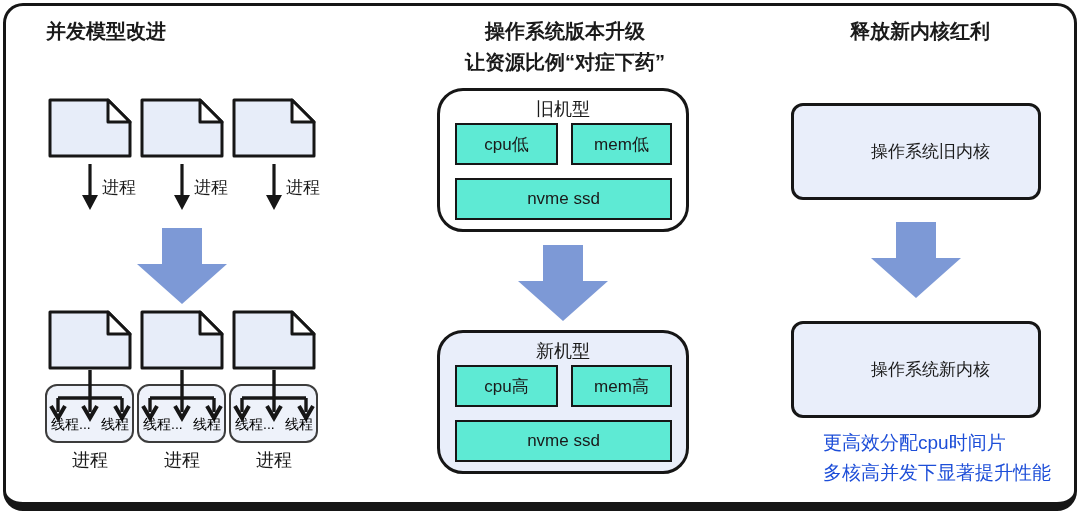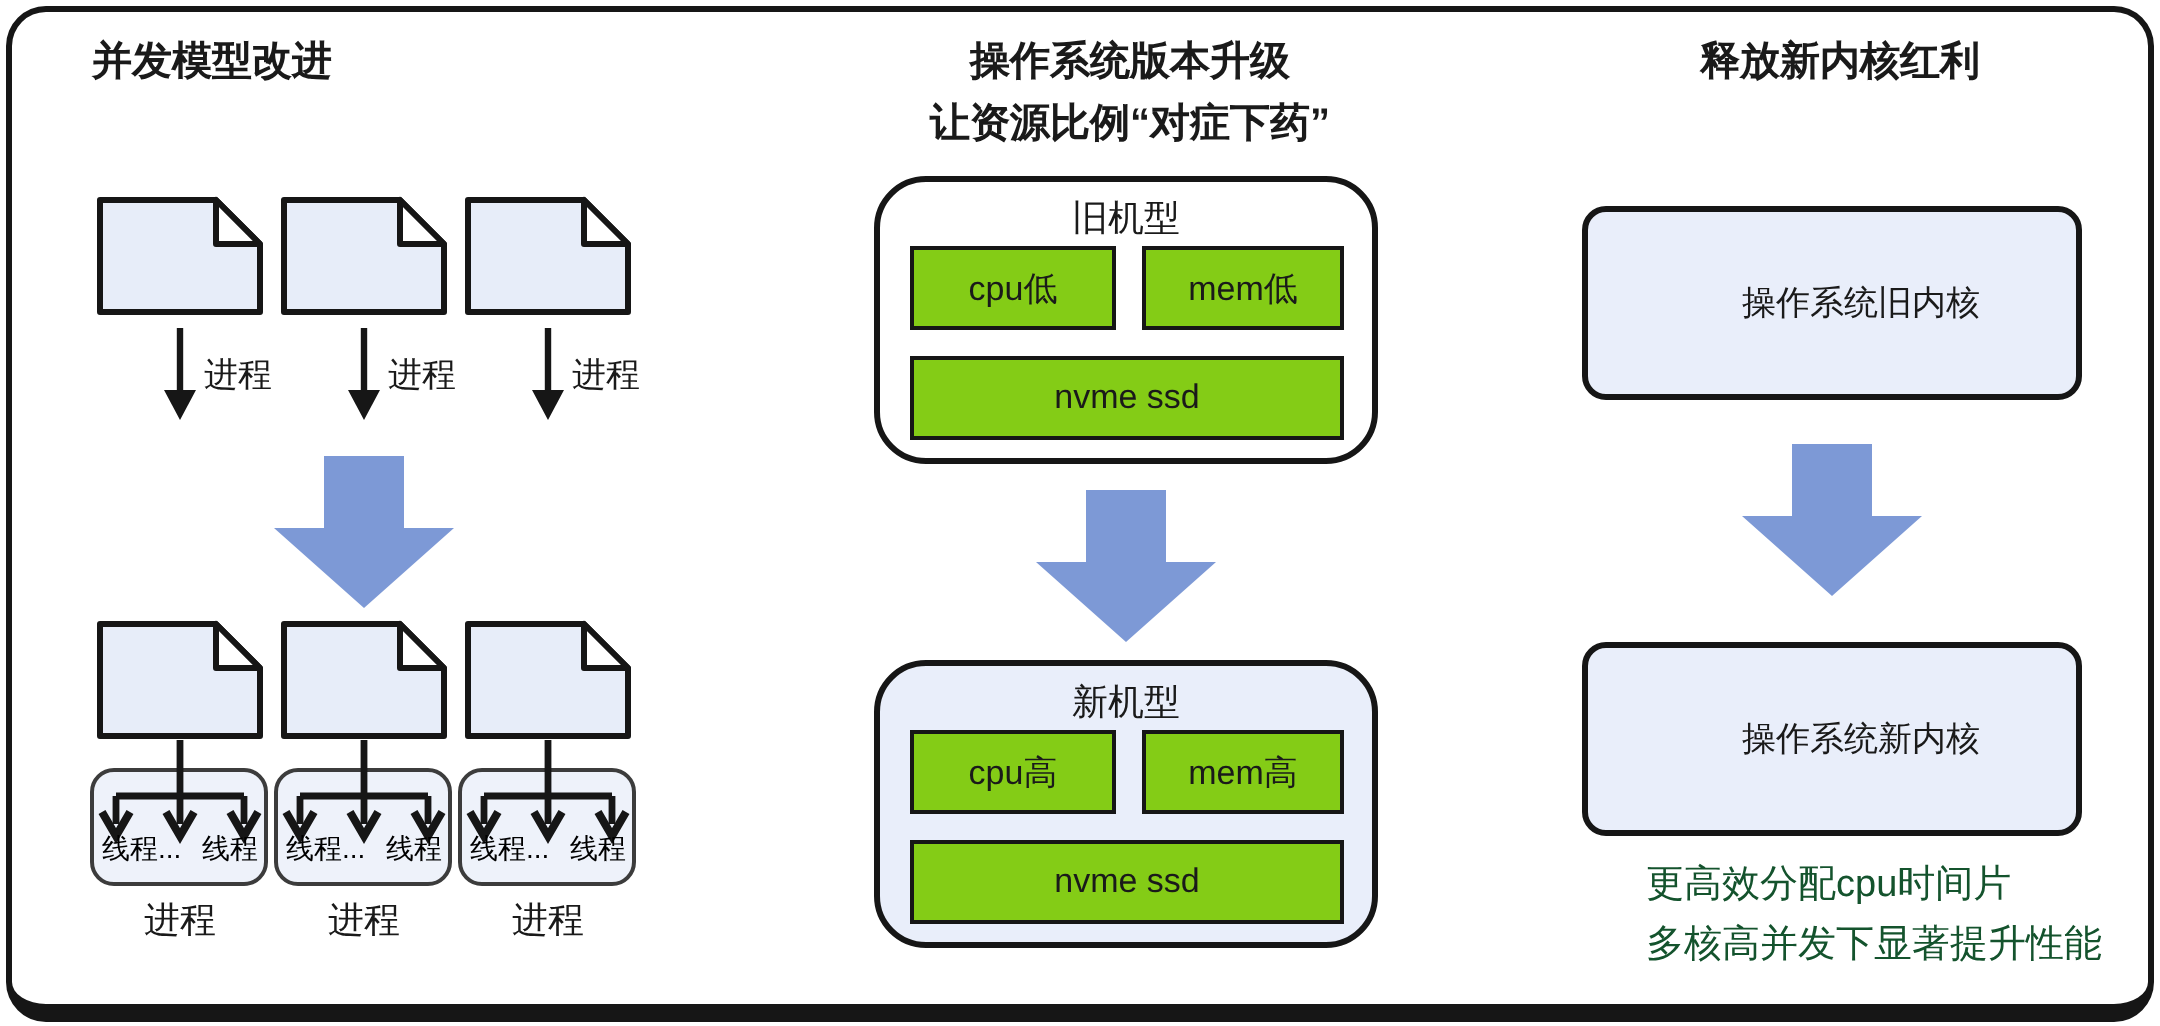--- a/index.html
+++ b/index.html
@@ -30,29 +30,29 @@
   }
   .unit-process-label{position:absolute;left:0;top:138px;width:92px;text-align:center;font-size:18px;}
   .big-arrow{position:absolute;}
   .machine-card{
     position:absolute;width:252px;height:144px;background:#ffffff;
     border:3px solid #161616;border-radius:26px;box-sizing:border-box;
   }
   .machine-card.blue{background:#e9eefa;}
   .machine-card .card-title{position:absolute;top:6px;left:0;width:100%;text-align:center;font-size:18px;}
   .spec-box{
-    position:absolute;background:#84cc16;border:2.5px solid #161616;box-sizing:border-box;
+    position:absolute;background:#5eead4;border:2.5px solid #161616;box-sizing:border-box;
     display:flex;align-items:center;justify-content:center;font-size:17px;text-align:right;
   }
   .kernel-box{
     position:absolute;width:250px;height:97px;background:#e9eefa;
     border:3px solid #161616;border-radius:12px;box-sizing:border-box;
     display:flex;align-items:center;justify-content:center;font-size:17px;padding-left:29px;
   }
-  .caption{position:absolute;font-size:19px;line-height:30px;color:#14532d;white-space:nowrap;}
+  .caption{position:absolute;font-size:19px;line-height:30px;color:#1d4ed8;white-space:nowrap;}
 </style>
 </head>
 <body>
 
 <div class="canvas">
   <div class="frame"></div>
 
   <div class="col-title" style="left:46px;top:16px;">
     <div>并发模型改进</div>
   </div>

